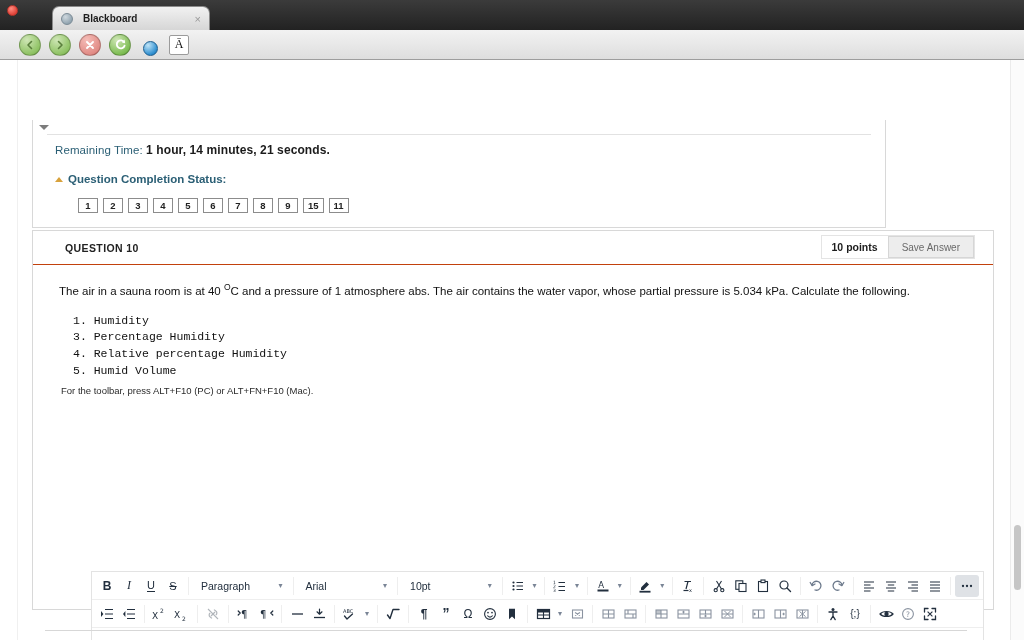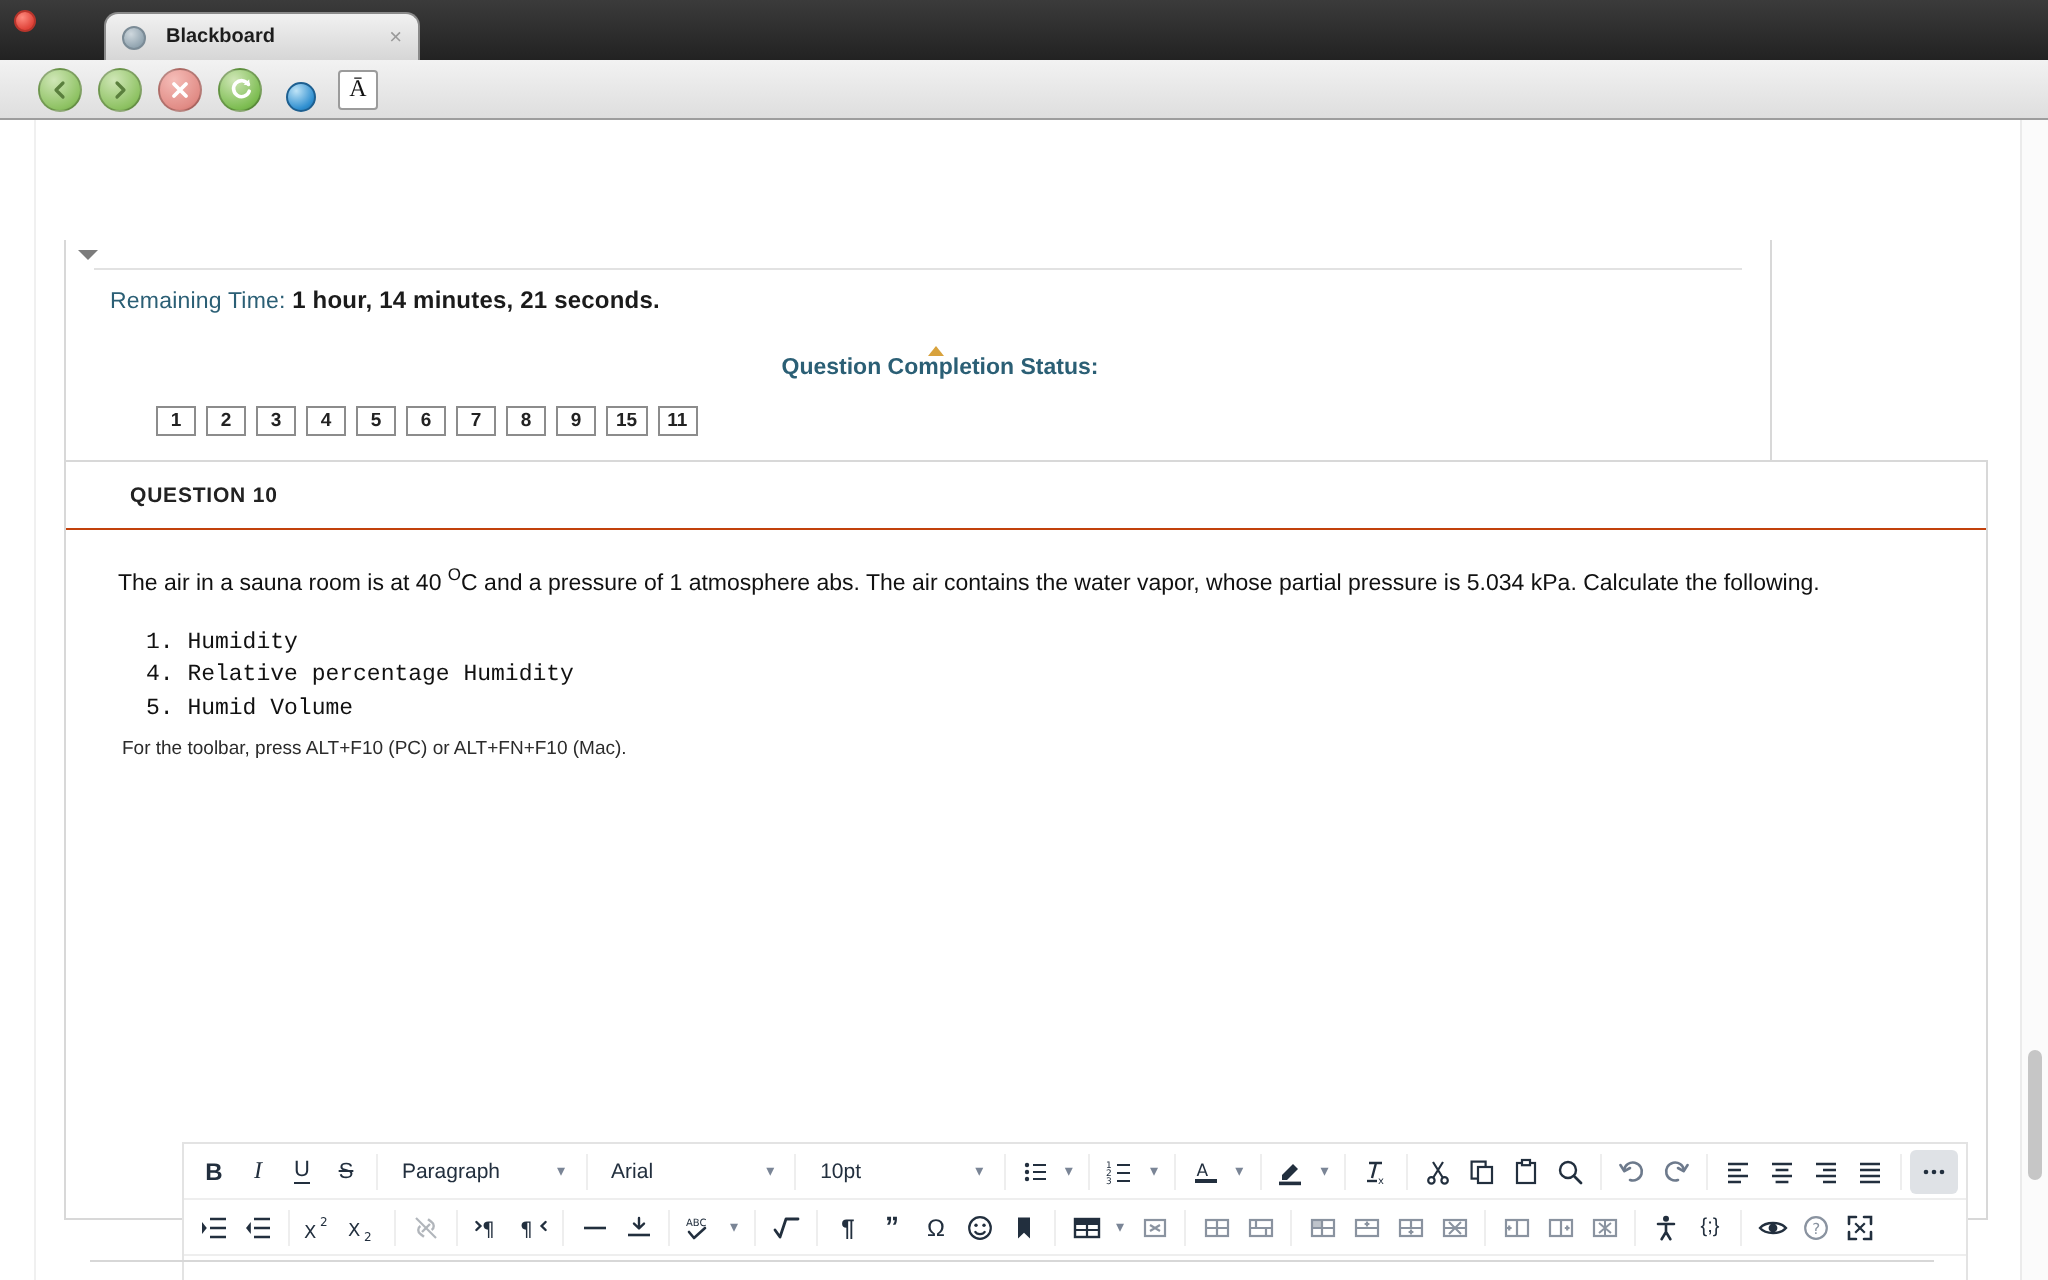--- a/index.html
+++ b/index.html
@@ -105,21 +105,21 @@
     position: absolute; left: 6px; top: 5px;
     width: 0; height: 0;
     border-left: 5px solid transparent; border-right: 5px solid transparent;
     border-top: 5px solid #7c7c7c;
   }
   .panel-hr { height: 1px; background: #e2e2e2; margin: 10px 14px 0 14px; }
   .remaining-time {
     font-size: 11.5px; color: #2b5f75; margin: 8px 0 0 22px; letter-spacing: .1px;
   }
   .remaining-time b { color: #1b1b1b; font-size: 12px; }
-  .qcs-row { margin: 16px 0 0 22px; display: flex; align-items: center; flex-direction: column; }
+  .qcs-row { margin: 16px 0 0 22px; display: flex; align-items: center; }
   .qcs-caret {
     width: 0; height: 0; margin-right: 5px;
     border-left: 4px solid transparent; border-right: 4px solid transparent;
     border-bottom: 5px solid #d8a23c;
   }
   .qcs-label { font-size: 11.5px; color: #2b5f75; font-weight: bold; }
   .qnum-row { margin: 13px 0 0 45px; display: flex; gap: 5px; }
   .qnum {
     min-width: 20px; height: 15px; padding: 0 4px;
     border: 1px solid #8c8c8c; background: #fff;
@@ -294,28 +294,33 @@
         <div class="qnum">8</div>
         <div class="qnum">9</div>
         <div class="qnum">15</div>
         <div class="qnum">11</div>
       </div>
   </div>
 
   <div class="question-card">
     <div class="q-header">
       <div class="q-title">QUESTION 10</div>
+      <div class="q-points-box">
+        <span class="q-points">10 points</span>
+        <button class="save-answer-btn">Save Answer</button>
+      </div>
     </div>
 
     <div class="q-body">
       <div class="q-stem">
         <span>The air in a sauna room is at 40 </span><sup>O</sup><span>C  and a pressure of 1 atmosphere abs. The air contains the water vapor, whose partial pressure is 5.034 kPa. Calculate the following.</span>
       </div>
       <ol class="q-list">
           <li style="list-style: none;">1. Humidity</li>
+          <li style="list-style: none;">3. Percentage Humidity</li>
           <li style="list-style: none;">4. Relative percentage Humidity</li>
           <li style="list-style: none;">5. Humid Volume</li>
         </ol>
       <div class="toolbar-hint">For the toolbar, press ALT+F10 (PC) or ALT+FN+F10 (Mac).</div>
     </div>
 
     <div class="editor">
 
       <div class="tb-row">
         <div class="tb-group">

